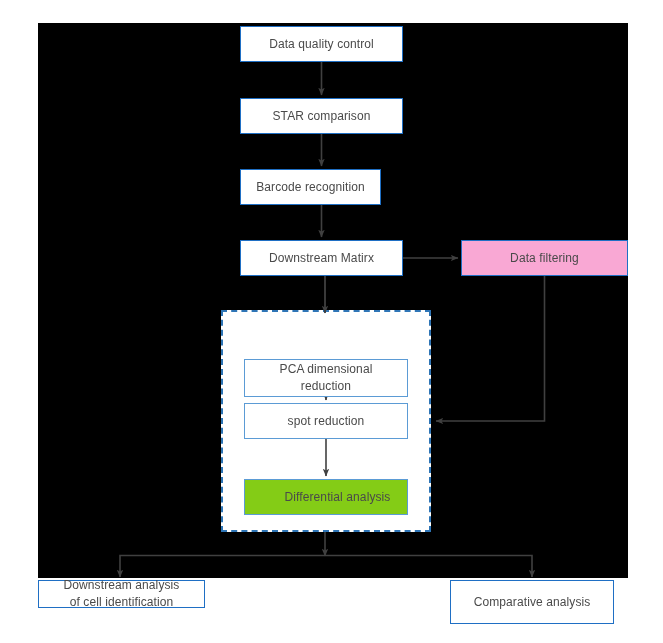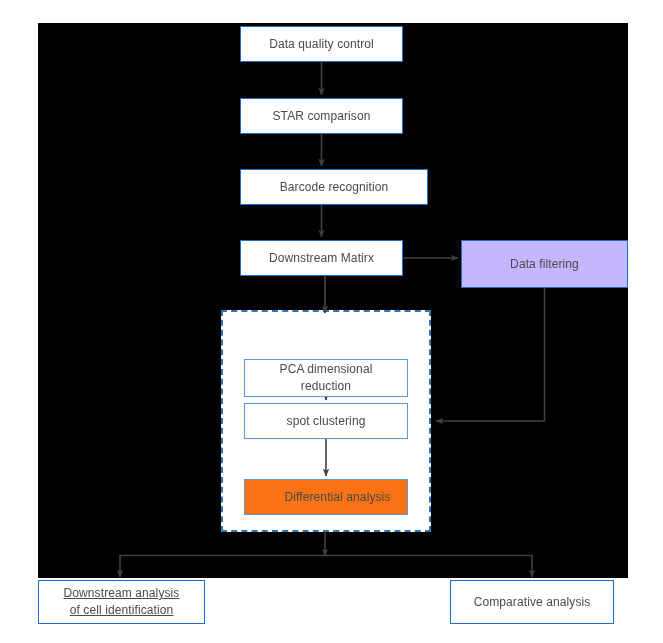--- a/index.html
+++ b/index.html
@@ -135,40 +135,40 @@
       <path d="M325,555.5 L532,555.5 L532,577" fill="none" stroke="#404040" stroke-width="1.6" marker-end="url(#arrow)"></path>
     </g>
   </svg>
 
   <div class="node" id="n-0" style="left: 240px; top: 26px; width: 163px; height: 36px; color: rgb(74, 74, 74); background: rgb(255, 255, 255); border-color: rgb(31, 111, 196);">
     <span class="lbl">Data quality control</span>
   </div>
   <div class="node" id="n-1" style="left: 240px; top: 98px; width: 163px; height: 36px; color: rgb(74, 74, 74); background: rgb(255, 255, 255); border-color: rgb(31, 111, 196); justify-content: center;">
     <span class="lbl">STAR comparison</span>
   </div>
-  <div class="node" id="n-2" style="left: 240px; top: 169px; width: 188px; height: 36px; color: rgb(74, 74, 74); background: rgb(255, 255, 255); border-color: rgb(31, 111, 196);">
+  <div class="node" id="n-2" style="left: 240px; top: 169px; width: 141px; height: 36px; color: rgb(74, 74, 74); background: rgb(255, 255, 255); border-color: rgb(31, 111, 196);">
     <span class="lbl">Barcode recognition</span>
   </div>
   <div class="node" id="n-3" style="left: 240px; top: 240px; width: 163px; height: 36px; color: rgb(74, 74, 74); background: rgb(255, 255, 255); border-color: rgb(31, 111, 196);">
     <span class="lbl">Downstream  Matirx</span>
   </div>
-  <div class="node" id="n-4" style="left: 461px; top: 240px; width: 167px; height: 48px; color: rgb(74, 74, 74); background: #c4b5fd; border-color: rgb(31, 111, 196);">
+  <div class="node" id="n-4" style="left: 461px; top: 240px; width: 167px; height: 36px; color: rgb(74, 74, 74); background: #f9a8d4; border-color: rgb(31, 111, 196);">
     <span class="lbl">Data filtering</span>
   </div>
   <div class="node light" id="n-5" style="left: 244px; top: 326px; width: 164px; height: 38px; color: rgb(74, 74, 74); background: rgb(255, 255, 255); border-color: rgb(91, 155, 213); margin-top: 33px;">
     <span class="lbl">PCA dimensional
 reduction</span>
   </div>
   <div class="node light" id="n-6" style="left: 244px; top: 403px; width: 164px; height: 36px; color: rgb(74, 74, 74); background: rgb(255, 255, 255); border-color: rgb(91, 155, 213);">
-    <span class="lbl">spot clustering</span>
+    <span class="lbl">spot reduction</span>
   </div>
-  <div class="node light" id="n-7" style="left: 244px; top: 479px; width: 164px; height: 36px; color: rgb(74, 74, 74); background: #f97316; border-color: rgb(91, 155, 213); padding-left: 23px;">
+  <div class="node light" id="n-7" style="left: 244px; top: 479px; width: 164px; height: 36px; color: rgb(74, 74, 74); background: #84cc16; border-color: rgb(91, 155, 213); padding-left: 23px;">
     <span class="lbl">Differential analysis</span>
   </div>
-  <div class="node" id="n-8" style="left: 38px; top: 580px; width: 167px; height: 44px; color: rgb(74, 74, 74); background: rgb(255, 255, 255); border-color: rgb(31, 111, 196); text-decoration: underline;">
+  <div class="node" id="n-8" style="left: 38px; top: 580px; width: 167px; height: 28px; color: rgb(74, 74, 74); background: rgb(255, 255, 255); border-color: rgb(31, 111, 196);">
     <span class="lbl">Downstream analysis
 of cell identification</span>
   </div>
   <div class="node" id="n-9" style="left: 450px; top: 580px; width: 164px; height: 44px; color: rgb(74, 74, 74); background: rgb(255, 255, 255); border-color: rgb(31, 111, 196);">
     <span class="lbl">Comparative analysis</span>
   </div>
 
 </div>
 
 </body></html>

